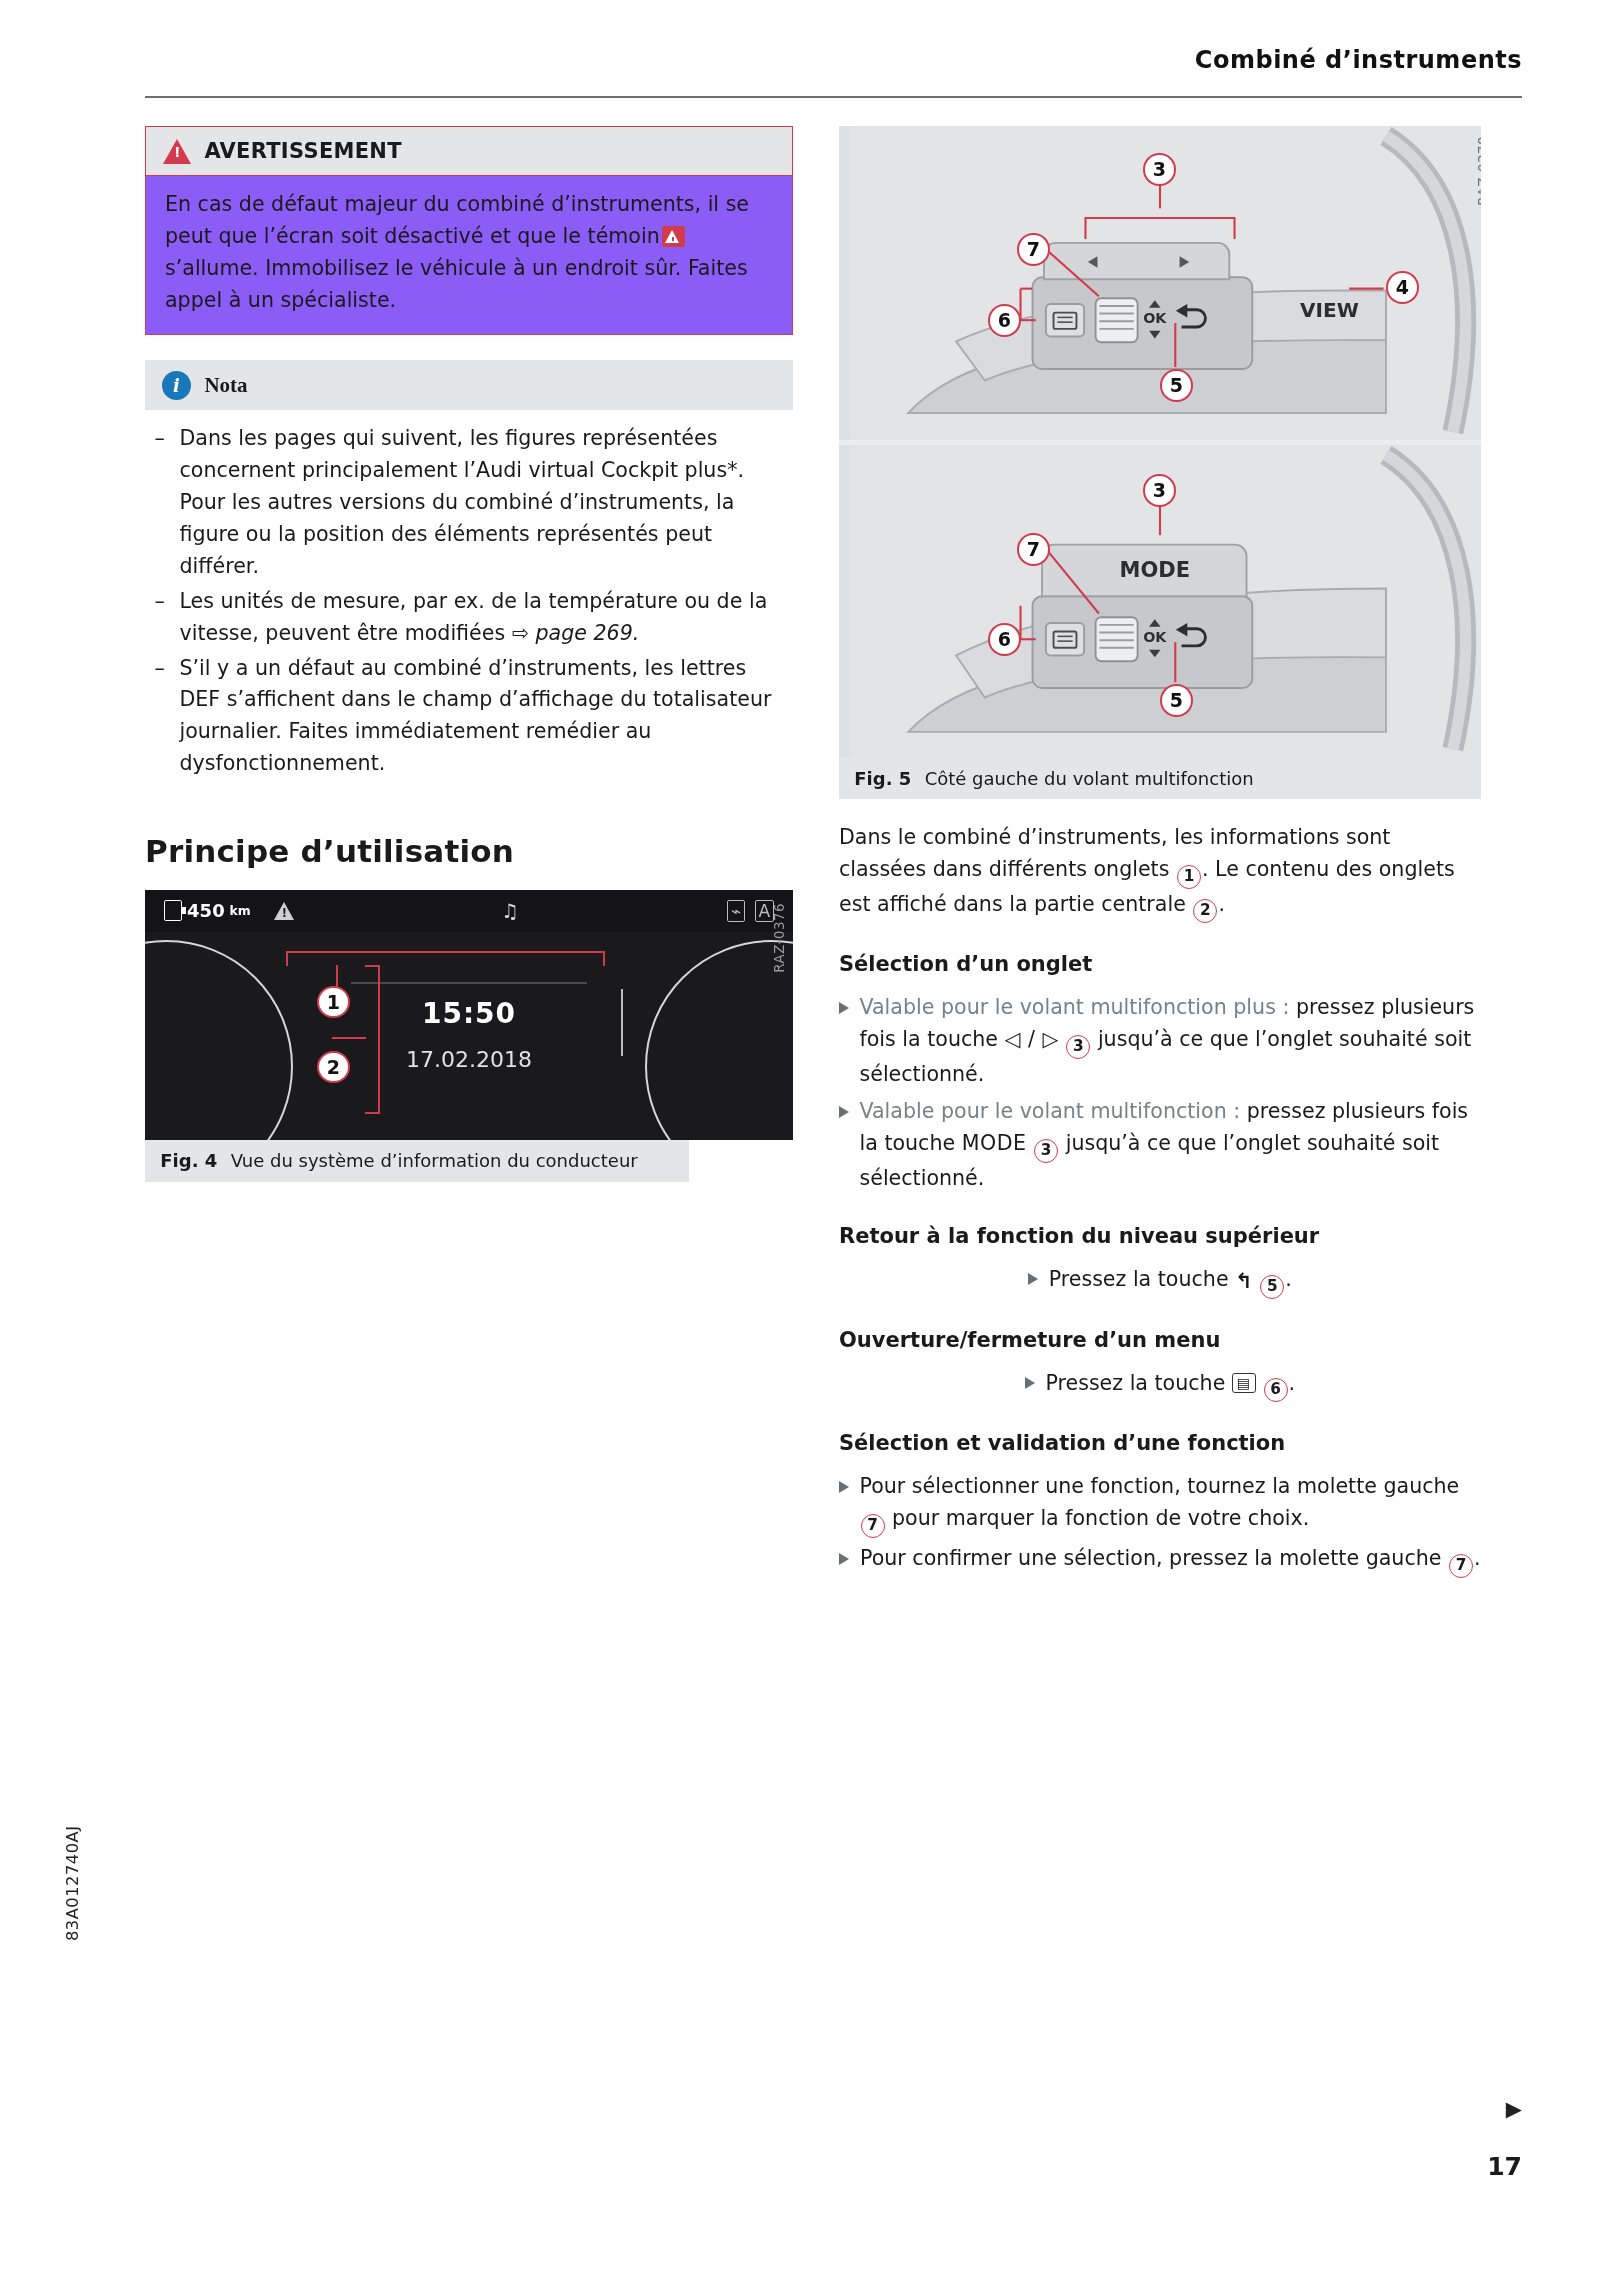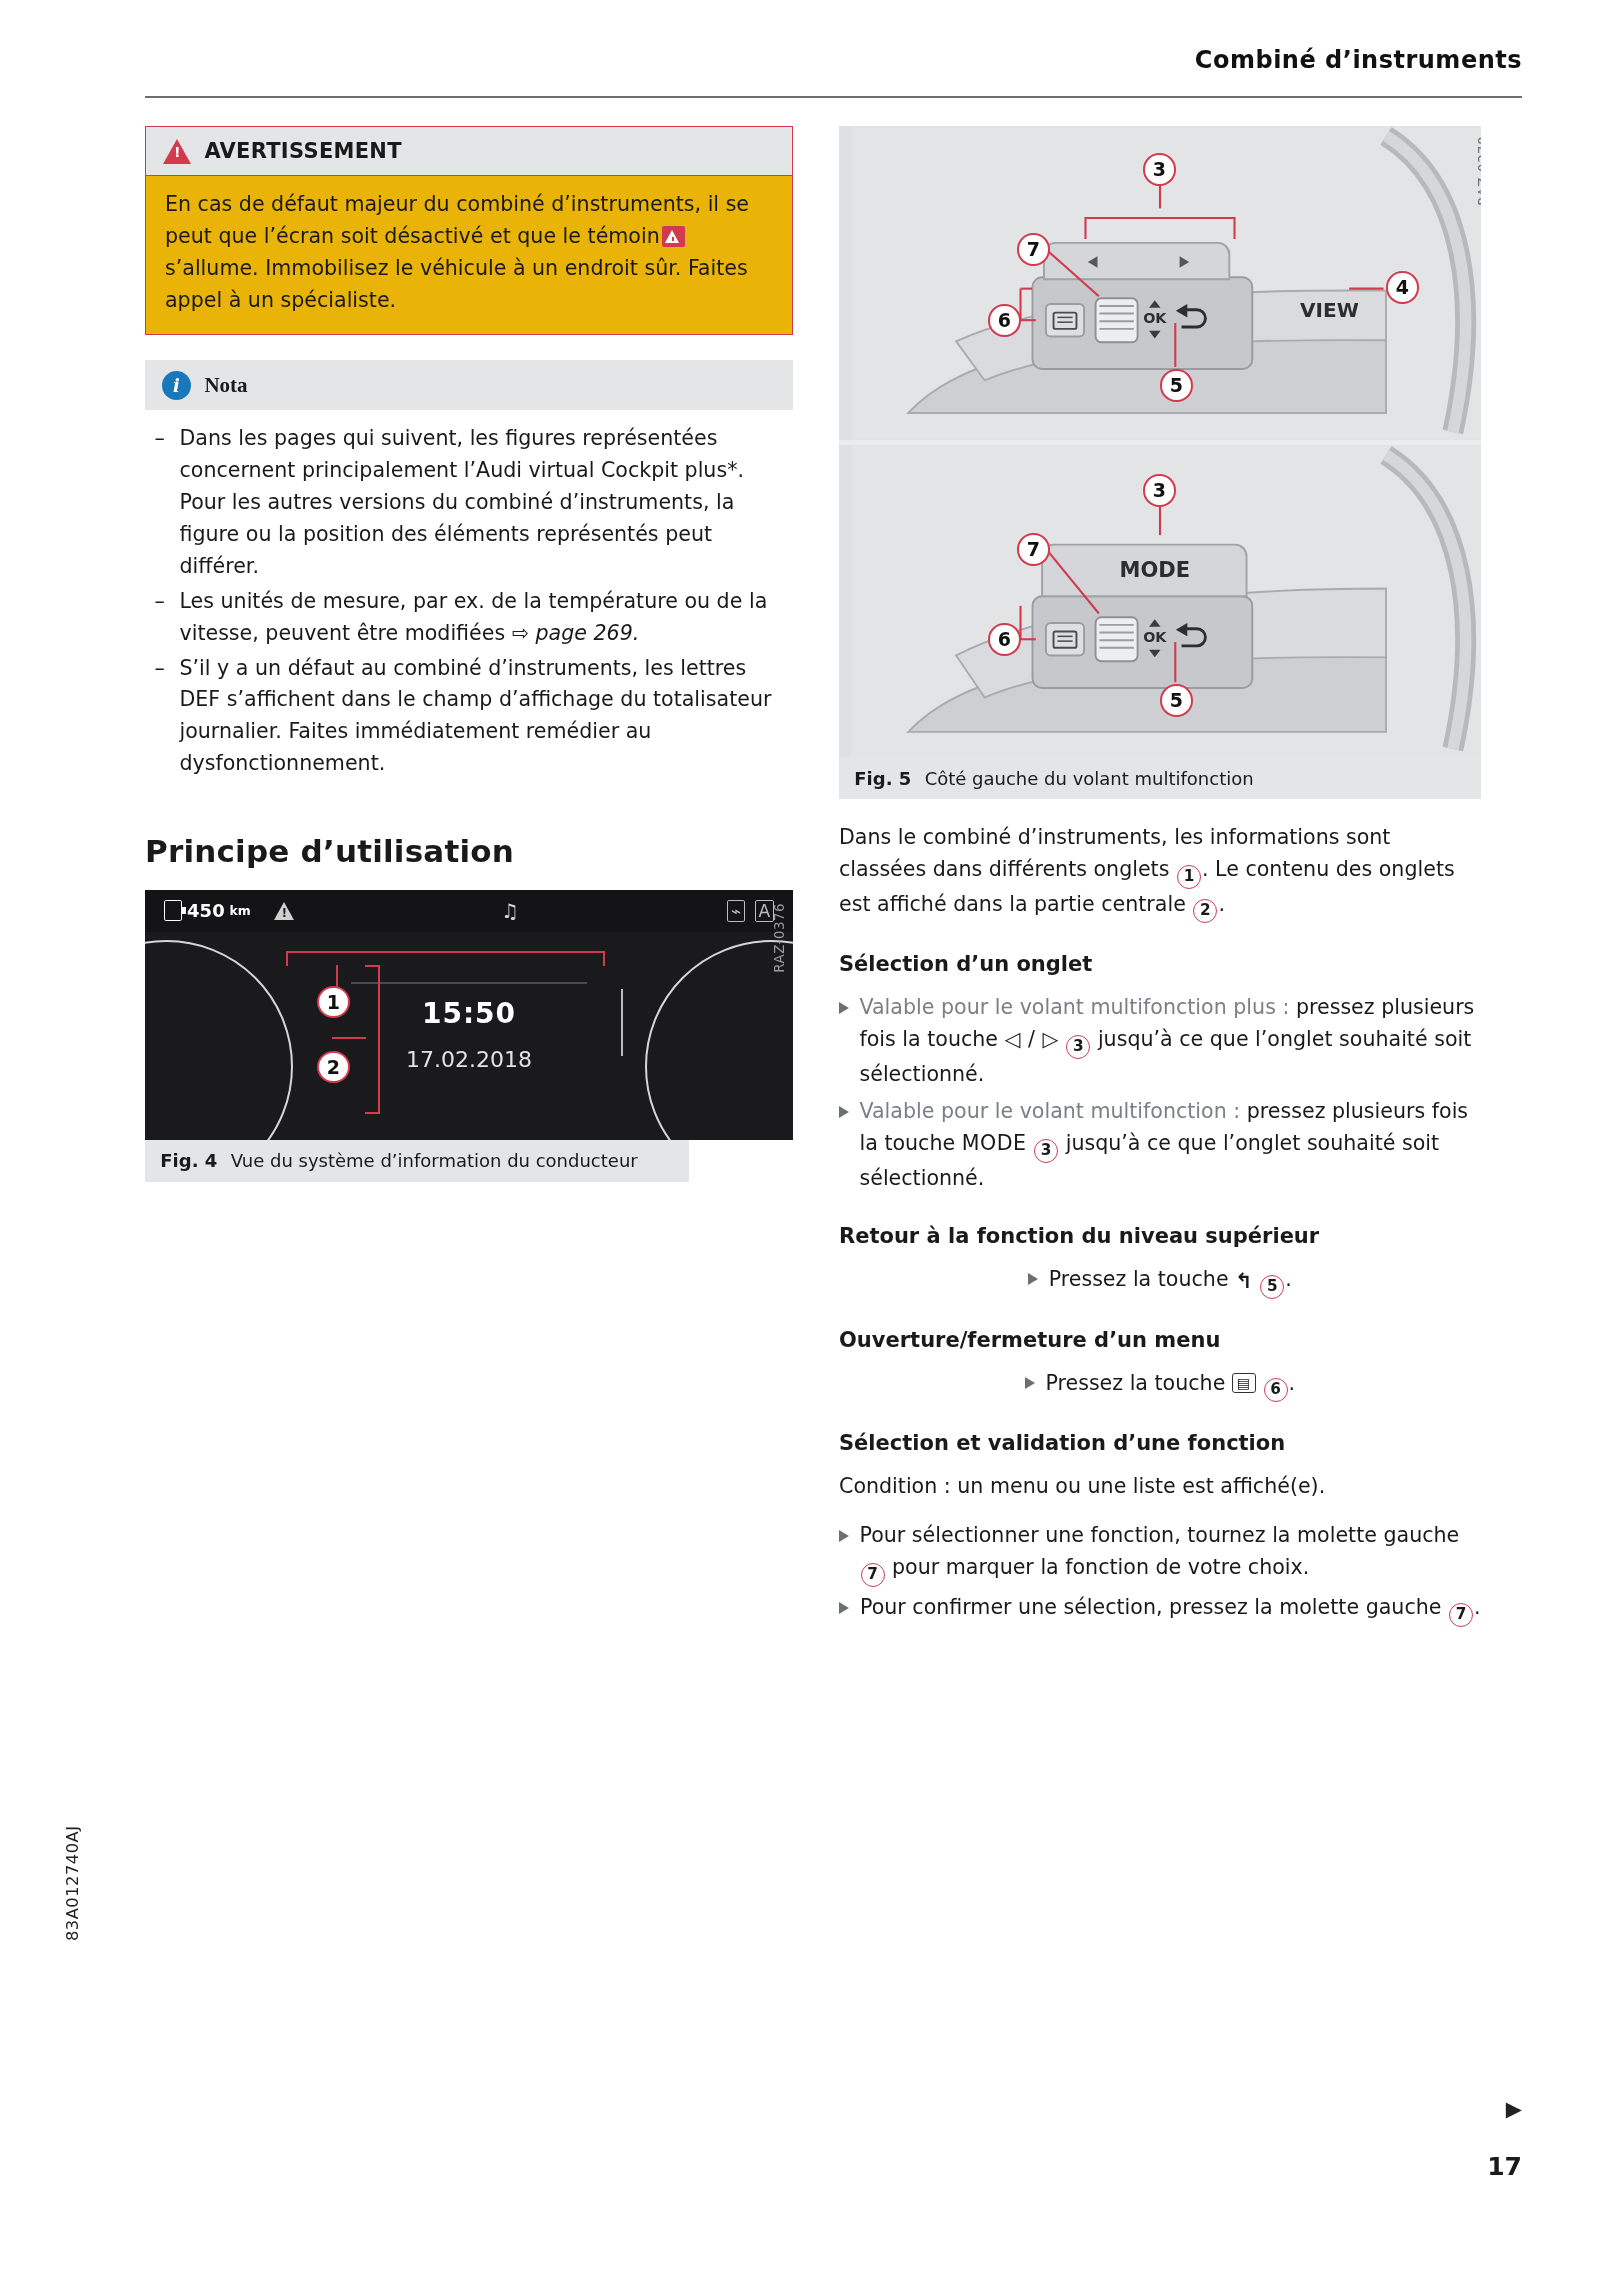--- a/index.html
+++ b/index.html
@@ -78,21 +78,21 @@
   .col-right {
     position: absolute;
     left: 839px;
     top: 126px;
     width: 642px;
   }
 
   
   .warning-box {
     border: 1.4px solid #d23b4e;
-    background: #eab308;
+    background: #8b5cf6;
   }
   .warning-head {
     background: #e4e5e7;
     display: flex;
     align-items: center;
     gap: 13.4px;
     padding: 11.5px 15.3px 11.5px 17px;
     border-bottom: 1.4px solid #d23b4e;
   }
   .warning-head .label {
@@ -699,21 +699,20 @@
         <span class="tri"></span>
         <span>
           <span>Pressez la touche</span>
           <span class="glyph-box">▤</span>
           <span class="inline-cal">6</span><span>.</span>
         </span>
       </div>
 
       <h3 class="sub">Sélection et validation d’une fonction</h3>
 
-      <p>Condition : un menu ou une liste est affiché(e).</p>
 
       <div class="bullet">
         <span class="tri"></span>
         <span>
           <span>Pour sélectionner une fonction, tournez la molette gauche</span>
           <span class="inline-cal">7</span>
           <span>pour marquer la fonction de votre choix.</span>
         </span>
       </div>
 

